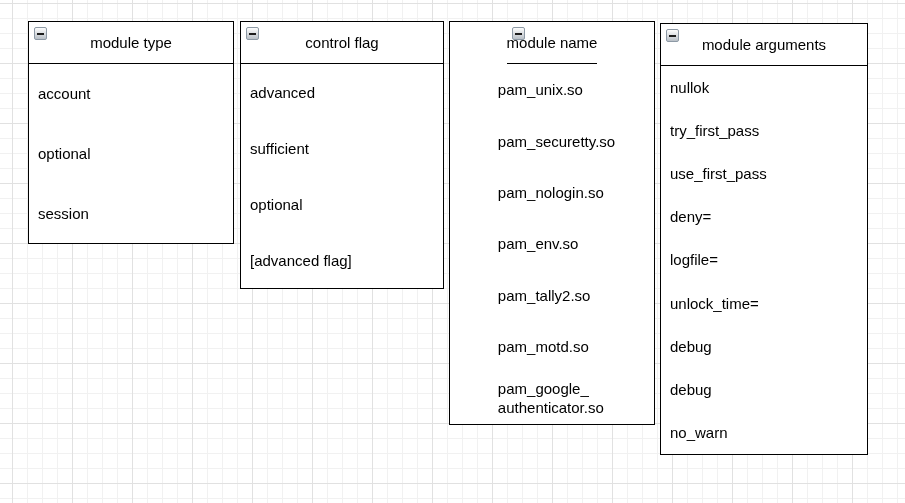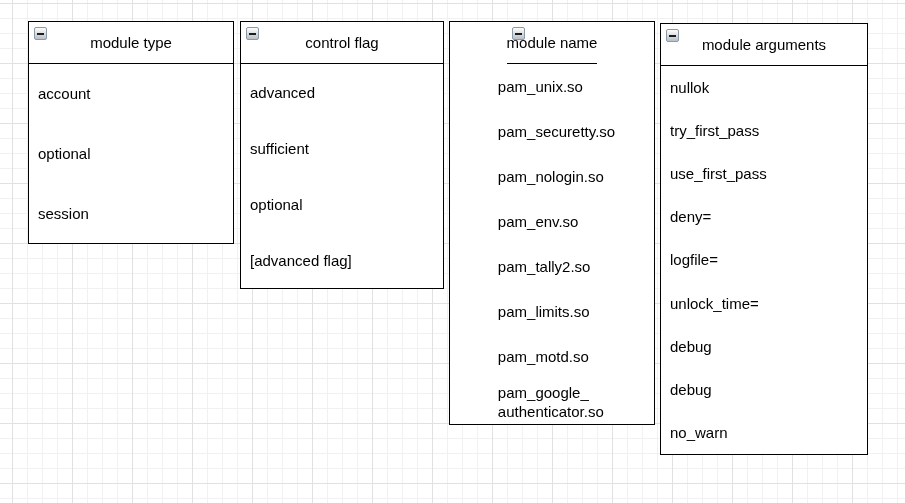--- a/index.html
+++ b/index.html
@@ -111,21 +111,20 @@
           <div class="minus"></div>
         </div>
         <div class="box-title">module name</div>
       </div>
       <div class="box-rows">
         <div class="box-row">pam_unix.so</div>
         <div class="box-row">pam_securetty.so</div>
         <div class="box-row">pam_nologin.so</div>
         <div class="box-row">pam_env.so</div>
         <div class="box-row">pam_tally2.so</div>
-        <div class="box-row">pam_limits.so</div>
         <div class="box-row">pam_motd.so</div>
         <div class="box-row">pam_google_
 authenticator.so</div>
       </div>
     </div>
     <div class="box" style="left: 660px; top: 23px; width: 208px; height: 432px;">
       <div class="box-header">
         <div class="collapse-btn">
           <div class="minus"></div>
         </div>

